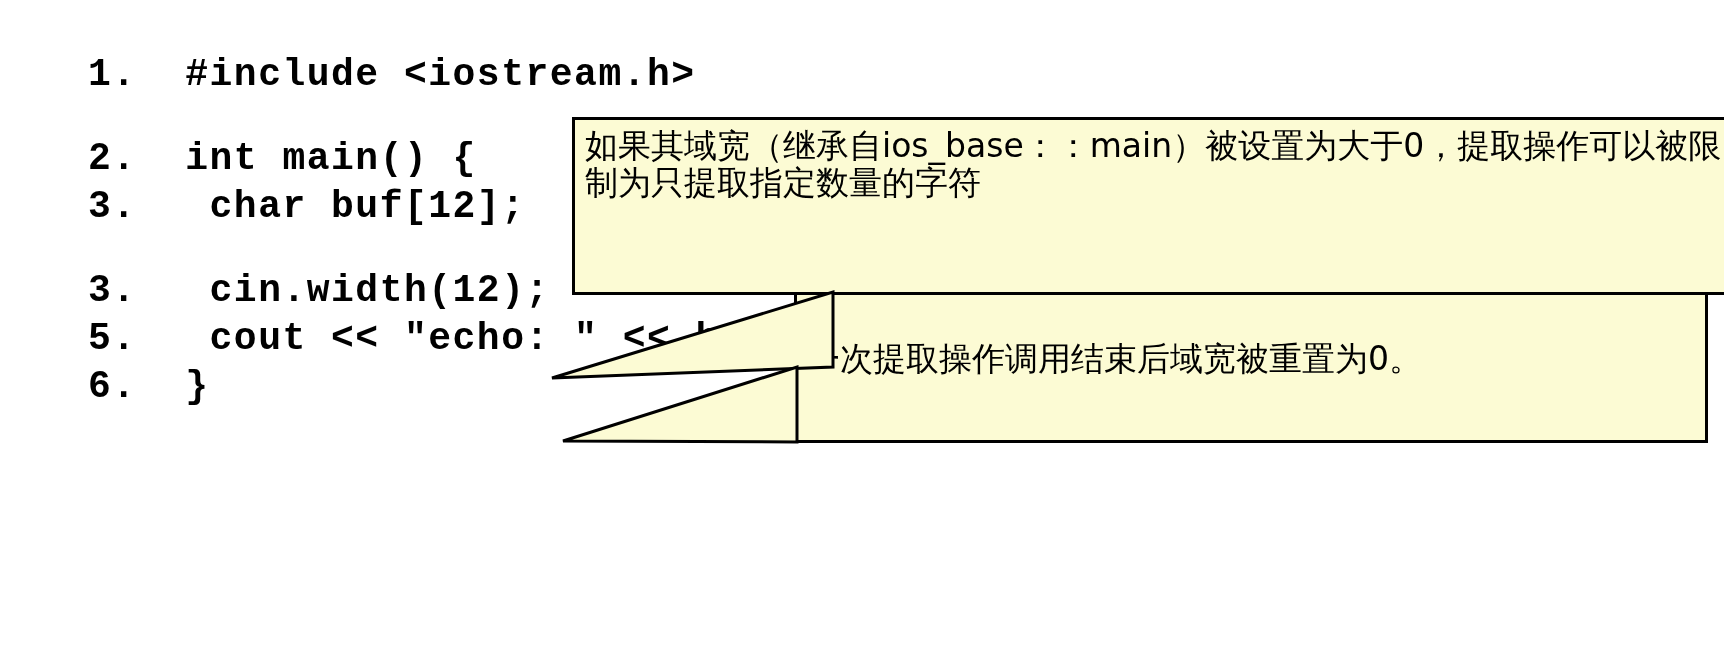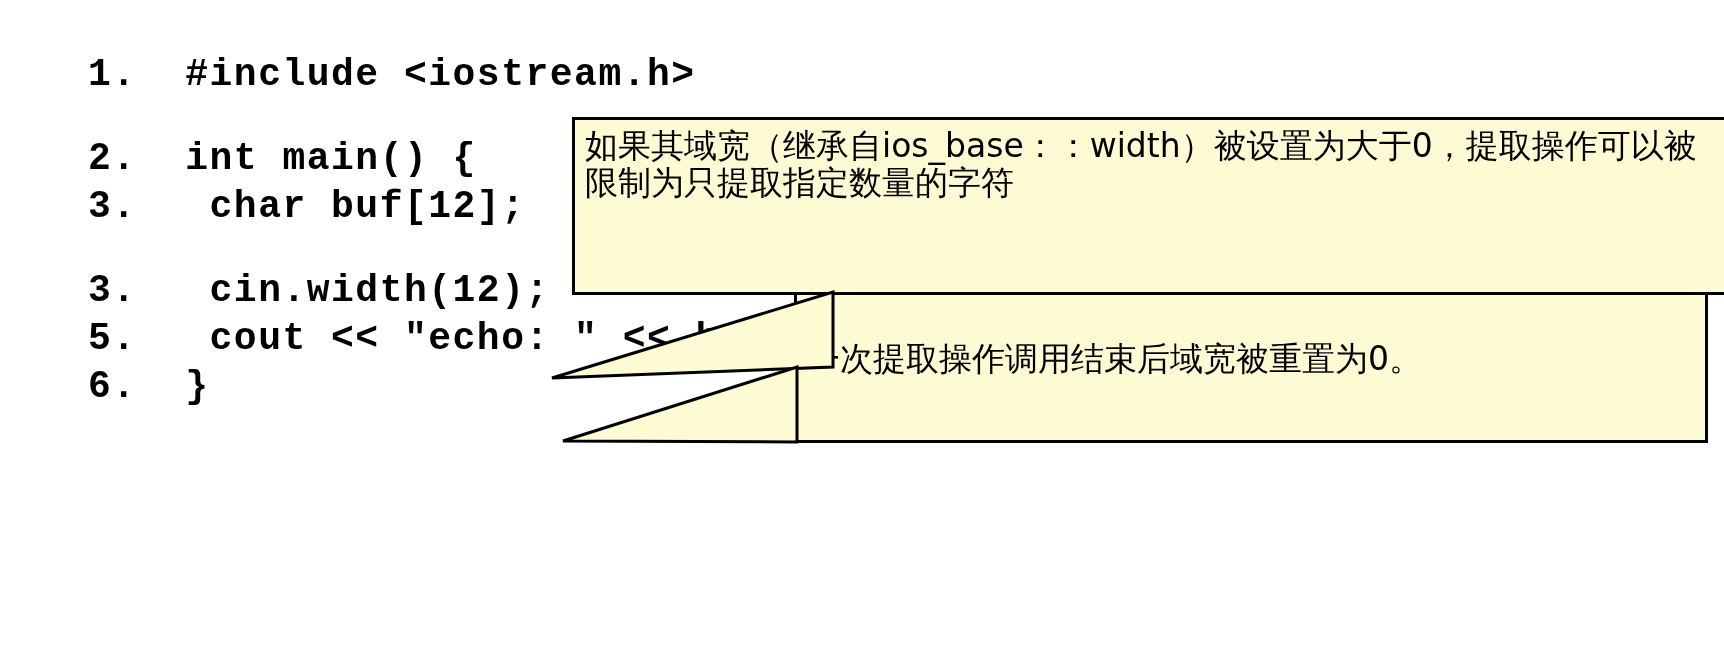--- a/index.html
+++ b/index.html
@@ -90,20 +90,20 @@
   </div>
 
   <svg id="tails" viewBox="0 0 1724 668" width="1724" height="668">
 
     <polygon points="552,378 833,292 833,367" fill="#fcfbd4" stroke="#000000" stroke-width="3" stroke-linejoin="miter"></polygon>
 
     <polygon points="563,441 797,367 797,442" fill="#fcfbd4" stroke="#000000" stroke-width="3" stroke-linejoin="miter"></polygon>
   </svg>
 
   <div class="callout" id="callout-1">
-    <span class="callout-text">如果其域宽（继承自ios_base：：width）被设置为大于0，提取操作可以被限制为只提取指定数量的字符</span>
+    <span class="callout-text">如果其域宽（继承自ios_base：：main）被设置为大于0，提取操作可以被限制为只提取指定数量的字符</span>
   </div>
 
   <div class="callout" id="callout-2">
     <span class="callout-text">一次提取操作调用结束后域宽被重置为0。</span>
   </div>
 
 </div>
 
 </body></html>

